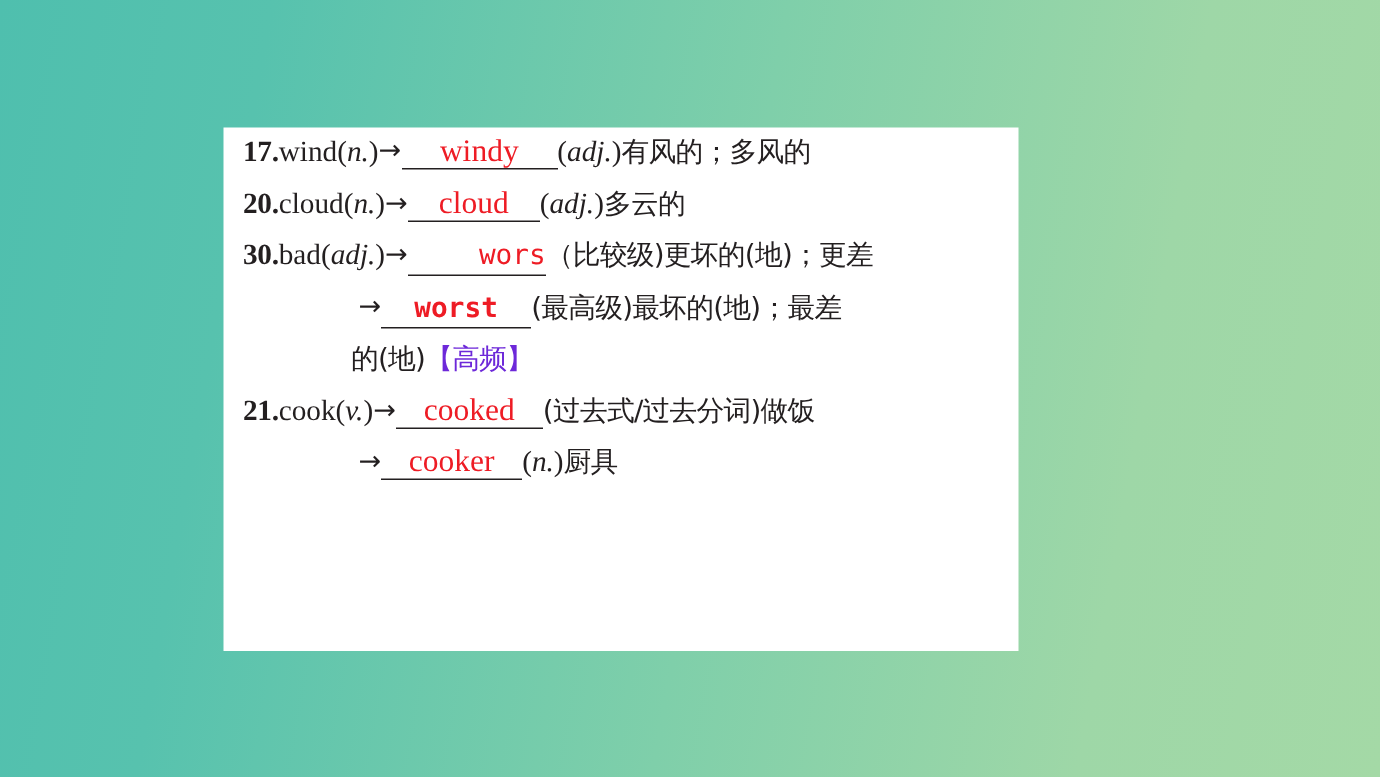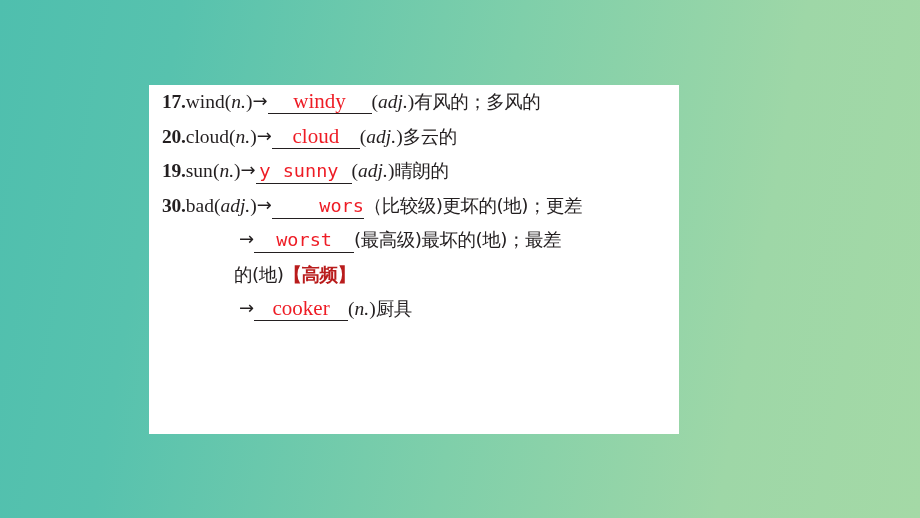--- a/index.html
+++ b/index.html
@@ -53,22 +53,22 @@
     font-family: "Liberation Serif", serif;
   }
   .cn {
     font-family: "DejaVu Sans", sans-serif;
     font-size: 18.5px;
     letter-spacing: -0.5px;
   }
   .cnhl {
     font-family: "DejaVu Sans", sans-serif;
     font-size: 18.5px;
-    font-weight: bold;
-    color: #b91c1c;
+    font-weight: normal;
+    color: #6d28d9;
     letter-spacing: -0.5px;
   }
   .arrow {
     font-family: "DejaVu Sans", sans-serif;
     font-size: 18px;
     display: inline-block;
     transform: translateY(-1px);
   }
   .blank {
     display: inline-block;
@@ -84,21 +84,21 @@
     overflow: visible;
   }
   .blank.serifans {
     font-family: "Liberation Serif", serif;
     font-size: 21px;
   }
   .w17 { width: 104px; }
   .w18 { width: 88px; }
   .w19 { width: 96px; }
   .w20 { width: 92px; text-align: right; }
-  .w20b { width: 100px; }
+  .w20b { width: 100px; font-weight: bold; }
   .w21 { width: 98px; }
   .w21b { width: 86px; }
   .w21c { width: 94px; }
 
   .indent { padding-left: 90px; }
   .indent2 { padding-left: 85px; }
 
   .rowpad { padding-left: 13px; }
 
   .stray-y {
@@ -132,37 +132,37 @@
     <div class="lines">
 
       <div class="row rowpad">
         <span class="num">17.</span><span class="eng">wind</span><span class="eng">(</span><span class="ital">n.</span><span class="eng">)</span><span class="arrow">→</span><span class="blank serifans w17">windy</span><span class="eng">(</span><span class="ital">adj.</span><span class="eng">)</span><span class="cn">有风的；多风的</span>
       </div>
 
       <div class="row rowpad">
         <span class="num">20.</span><span class="eng">cloud</span><span class="eng">(</span><span class="ital">n.</span><span class="eng">)</span><span class="arrow">→</span><span class="blank serifans w18">cloud</span><span class="eng">(</span><span class="ital">adj.</span><span class="eng">)</span><span class="cn">多云的</span>
       </div>
 
-      <div class="row rowpad">
-        <span class="num">19.</span><span class="eng">sun</span><span class="eng">(</span><span class="ital">n.</span><span class="eng">)</span><span class="arrow">→</span><span class="blank w19"><span class="stray-y">y</span><span class="sunnytxt">sunny</span></span><span class="eng">(</span><span class="ital">adj.</span><span class="eng">)</span><span class="cn">晴朗的</span>
-      </div>
 
       <div class="row rowpad">
         <span class="num">30.</span><span class="eng">bad</span><span class="eng">(</span><span class="ital">adj.</span><span class="eng">)</span><span class="arrow">→</span><span class="blank w20">wors</span><span class="cn">（比较级)</span><span class="cn">更坏的(地)；更差</span>
       </div>
 
 
       <div class="row indent">
         <span class="arrow">→</span><span class="blank w20b">worst</span><span class="cn">(最高级)</span><span class="cn">最坏的(地)；最差</span>
       </div>
 
       <div class="row indent2">
         <span class="cn">的(地)</span><span class="cnhl">【高频】</span>
       </div>
 
+      <div class="row rowpad">
+        <span class="num">21.</span><span class="eng">cook</span><span class="eng">(</span><span class="ital">v.</span><span class="eng">)</span><span class="arrow">→</span><span class="blank serifans w21">cooked</span><span class="cn">(过去式/过去分词)</span><span class="cn">做饭</span>
+      </div>
 
 
       <div class="row indent">
         <span class="arrow">→</span><span class="blank serifans w21c">cooker</span><span class="eng">(</span><span class="ital">n.</span><span class="eng">)</span><span class="cn">厨具</span>
       </div>
 
     </div>
   </div>
 
 </div>

